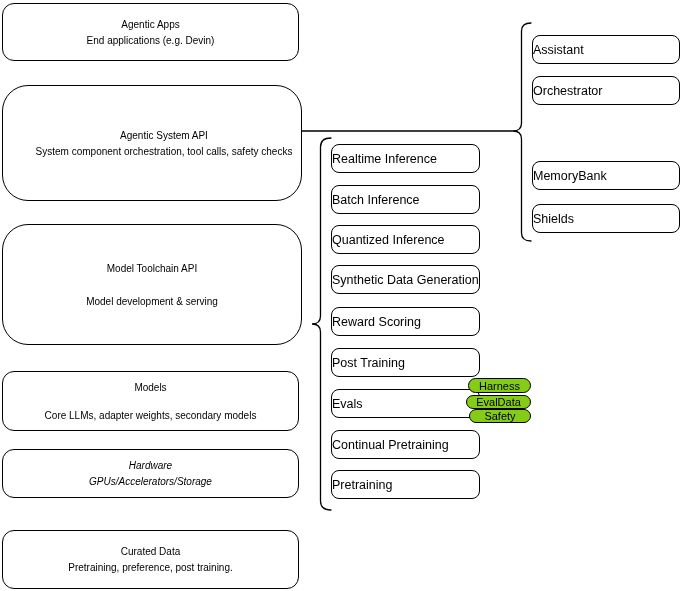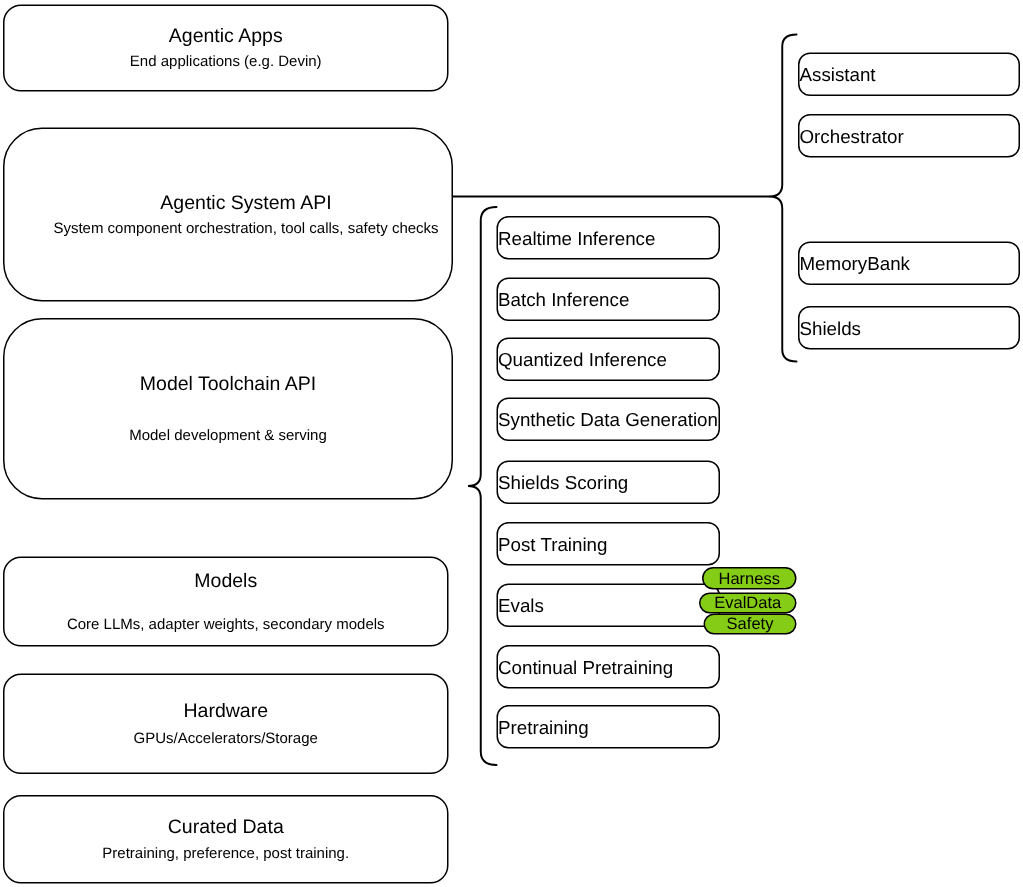--- a/index.html
+++ b/index.html
@@ -12,21 +12,21 @@
   }
   .overlay{position:absolute;left:0;top:0;width:682px;height:591px;pointer-events:none;}
   .node{
     position:absolute;box-sizing:border-box;background:#ffffff;
     border:1.5px solid var(--border,#000000);
     display:flex;flex-direction:column;align-items:center;justify-content:center;
     text-align:center;
   }
   .lbox{left:2px;width:297px;border-radius:12px;gap:5px;}
   .lbox.big{width:300px;border-radius:26px;}
-  .lbox .title{font-size:13px;line-height:1.1;}
+  .lbox .title{font-size:10px;line-height:1.1;}
   .lbox .subtitle{font-size:10px;line-height:1.1;}
   .mbox{
     position:absolute;left:331px;width:149px;height:29px;box-sizing:border-box;
     background:#fff;border:1.5px solid var(--border,#000000);border-radius:8px;
     display:flex;align-items:center;
     font-size:12.5px;white-space:nowrap;
   }
   .rbox{left:532px;width:148px;}
   .pill{
     position:absolute;box-sizing:border-box;background:#84cc16;z-index:3;
@@ -49,29 +49,29 @@
   </svg>
 
   <div class="node lbox" style="top:3px;height:58px;">
     <div class="title">Agentic Apps</div>
     <div class="subtitle">End applications (e.g. Devin)</div>
   </div>
   <div class="node lbox big" style="top:85px;height:116px;padding-left:24px;">
     <div class="title">Agentic System API</div>
     <div class="subtitle">System component orchestration, tool calls, safety checks</div>
   </div>
-  <div class="node lbox big" style="top:212px;height:121px;gap:22px;">
+  <div class="node lbox big" style="top:224px;height:121px;gap:22px;">
     <div class="title">Model Toolchain API</div>
     <div class="subtitle">Model development &amp; serving</div>
   </div>
   <div class="node lbox" style="top:371px;height:60px;gap:17px;">
     <div class="title">Models</div>
     <div class="subtitle">Core LLMs, adapter weights, secondary models</div>
   </div>
-  <div class="node lbox" style="top:449px;height:67px;">
+  <div class="node lbox" style="top:449px;height:49px;font-style:italic;">
     <div class="title">Hardware</div>
     <div class="subtitle">GPUs/Accelerators/Storage</div>
   </div>
   <div class="node lbox" style="top:530px;height:59px;">
     <div class="title">Curated Data</div>
     <div class="subtitle">Pretraining, preference, post training.</div>
   </div>
 
   <div class="mbox" style="top:144px;">
     <span>Realtime Inference</span>
@@ -79,21 +79,21 @@
   <div class="mbox" style="top:185px;">
     <span>Batch Inference</span>
   </div>
   <div class="mbox" style="top:225px;">
     <span>Quantized Inference</span>
   </div>
   <div class="mbox" style="top:265px;">
     <span>Synthetic Data Generation</span>
   </div>
   <div class="mbox" style="top:307px;">
-    <span>Shields Scoring</span>
+    <span>Reward Scoring</span>
   </div>
   <div class="mbox" style="top:389px;">
     <span>Evals</span>
   </div>
   <div class="mbox" style="top:348px;">
     <span>Post Training</span>
   </div>
   <div class="mbox" style="top:430px;">
     <span>Continual Pretraining</span>
   </div>

